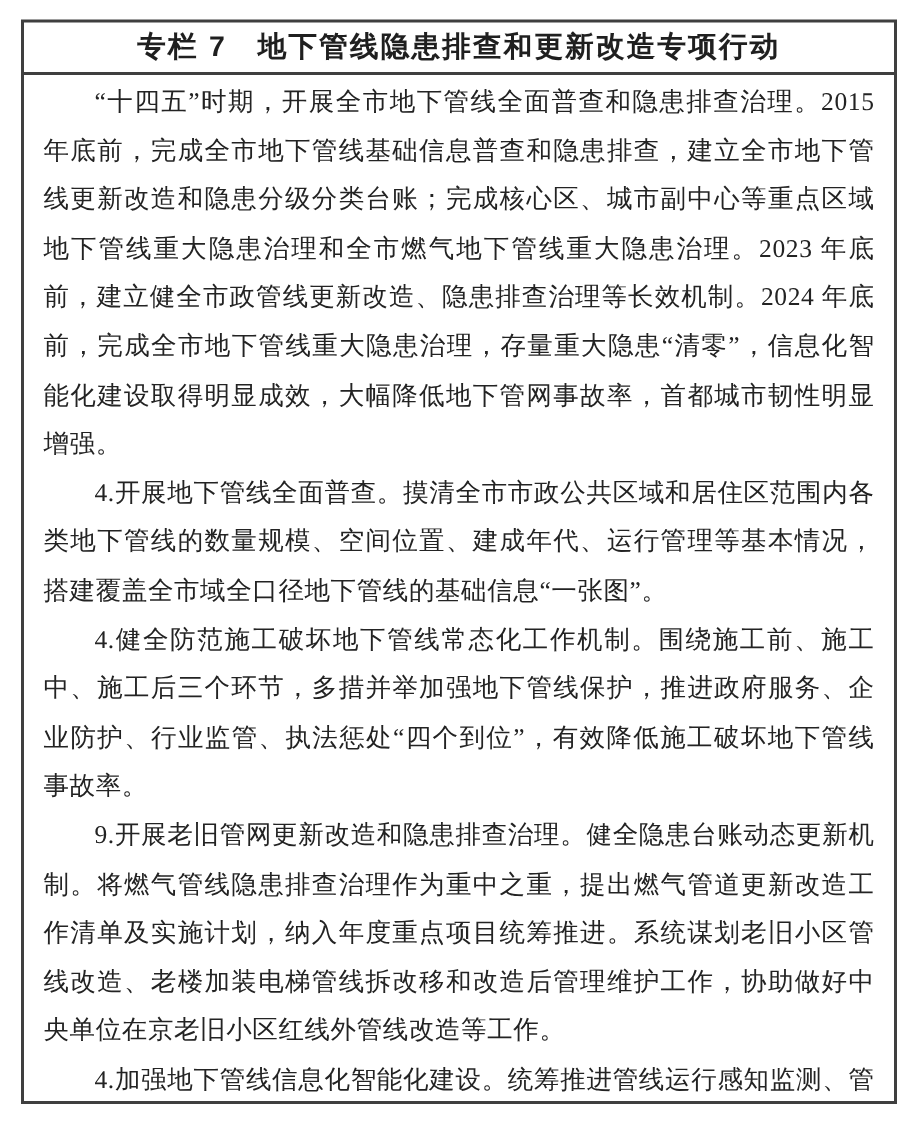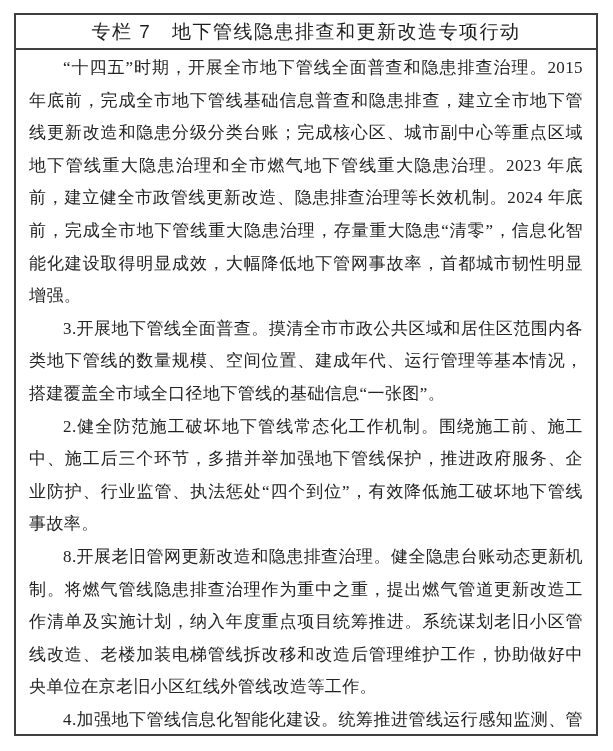--- a/index.html
+++ b/index.html
@@ -23,21 +23,21 @@
     box-sizing:border-box;
     border:2px solid var(--border-color);
     background:var(--bg);
     overflow:hidden;
   }
   .box-title{
     height:33px;
     line-height:33px;
     text-align:center;
     font-family:"Liberation Sans","DejaVu Sans",sans-serif;
-    font-weight:normal;
+    font-weight:bold;
     font-size:19px;
     letter-spacing:1.5px;
     color:var(--title-color);
     border-bottom:2px solid var(--border-color);
     white-space:nowrap;
   }
   .box-body{
     padding:2px 13px 0 13px;
   }
   .para{
@@ -53,19 +53,19 @@
   }
 </style>
 </head>
 <body>
 
 <div class="page">
   <div class="callout-box">
     <div class="box-title">专栏 7　地下管线隐患排查和更新改造专项行动</div>
     <div class="box-body">
       <p class="para">“十四五”时期，开展全市地下管线全面普查和隐患排查治理。2015 年底前，完成全市地下管线基础信息普查和隐患排查，建立全市地下管线更新改造和隐患分级分类台账；完成核心区、城市副中心等重点区域地下管线重大隐患治理和全市燃气地下管线重大隐患治理。2023 年底前，建立健全市政管线更新改造、隐患排查治理等长效机制。2024 年底前，完成全市地下管线重大隐患治理，存量重大隐患“清零”，信息化智能化建设取得明显成效，大幅降低地下管网事故率，首都城市韧性明显增强。</p>
-      <p class="para">3.开展地下管线全面普查。摸清全市市政公共区域和居住区范围内各类地下管线的数量规模、空间位置、建成年代、运行管理等基本情况，搭建覆盖全市域全口径地下管线的基础信息“一张图”。</p>
-      <p class="para">2.健全防范施工破坏地下管线常态化工作机制。围绕施工前、施工中、施工后三个环节，多措并举加强地下管线保护，推进政府服务、企业防护、行业监管、执法惩处“四个到位”，有效降低施工破坏地下管线事故率。</p>
-      <p class="para">8.开展老旧管网更新改造和隐患排查治理。健全隐患台账动态更新机制。将燃气管线隐患排查治理作为重中之重，提出燃气管道更新改造工作清单及实施计划，纳入年度重点项目统筹推进。系统谋划老旧小区管线改造、老楼加装电梯管线拆改移和改造后管理维护工作，协助做好中央单位在京老旧小区红线外管线改造等工作。</p>
+      <p class="para">4.开展地下管线全面普查。摸清全市市政公共区域和居住区范围内各类地下管线的数量规模、空间位置、建成年代、运行管理等基本情况，搭建覆盖全市域全口径地下管线的基础信息“一张图”。</p>
+      <p class="para">4.健全防范施工破坏地下管线常态化工作机制。围绕施工前、施工中、施工后三个环节，多措并举加强地下管线保护，推进政府服务、企业防护、行业监管、执法惩处“四个到位”，有效降低施工破坏地下管线事故率。</p>
+      <p class="para">9.开展老旧管网更新改造和隐患排查治理。健全隐患台账动态更新机制。将燃气管线隐患排查治理作为重中之重，提出燃气管道更新改造工作清单及实施计划，纳入年度重点项目统筹推进。系统谋划老旧小区管线改造、老楼加装电梯管线拆改移和改造后管理维护工作，协助做好中央单位在京老旧小区红线外管线改造等工作。</p>
       <p class="para">4.加强地下管线信息化智能化建设。统筹推进管线运行感知监测、管理状态监察、隐患预测预警等信息手段建设，提升地下管线管理信息化智能化水平，实现基础信息共建共治共享。</p>
     </div>
   </div>
 </div>
 
 </body></html>

